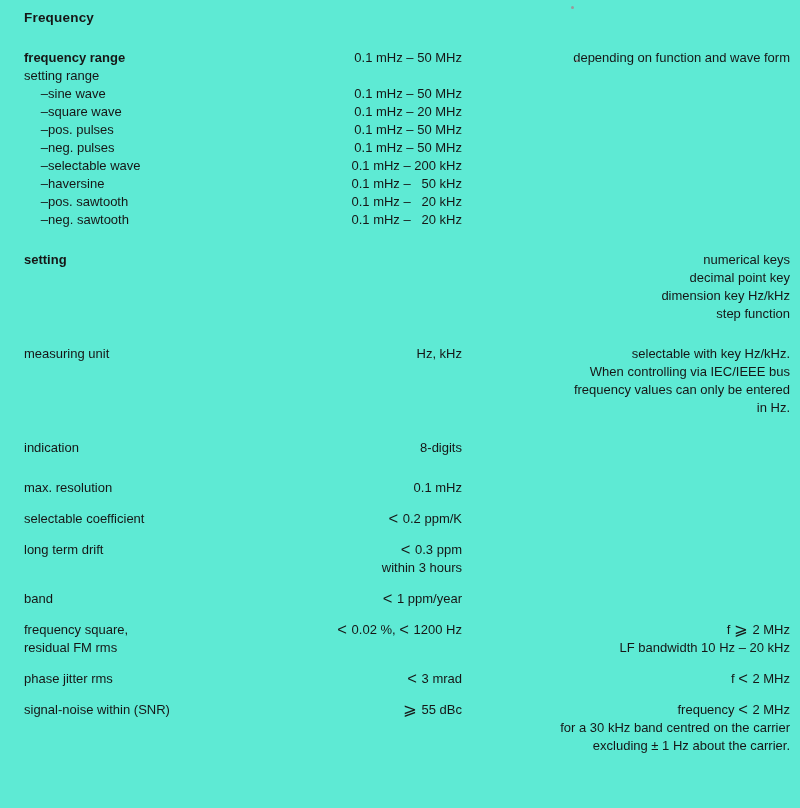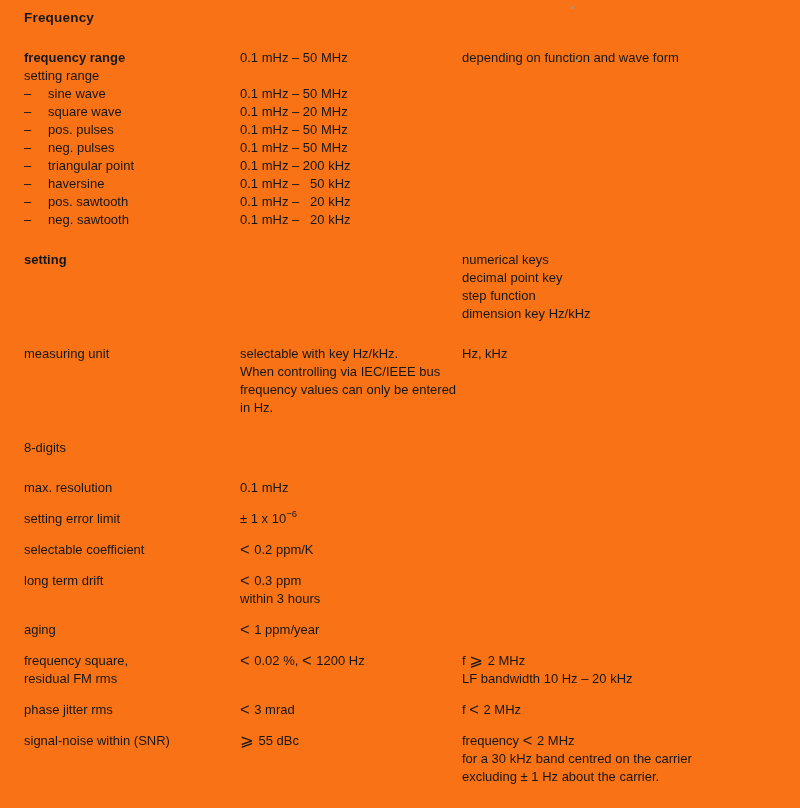--- a/index.html
+++ b/index.html
@@ -1,38 +1,39 @@
 <!DOCTYPE html>
 <html><head>
 <meta charset="utf-8">
 <style>
   html,body { margin:0; padding:0; background:#ffffff; }
   .page {
     position:relative;
     width:800px; height:808px;
     box-sizing:border-box;
-    background:#f97316;
+    background:#5eead4;
     padding:9px 10px 0 24px;
     font-family:"Liberation Sans", sans-serif;
     font-size:13px;
     line-height:18px;
     color:#161616;
     overflow:hidden;
   }
   .heading {
     font-size:13.5px;
     font-weight:700;
     margin:0 0 10px 0;
     letter-spacing:0.2px;
   }
   #rows { }
   .row {
     display:grid;
     grid-template-columns:216px 222px 1fr;
     align-items:start;
+    text-align:right;
   }
   .row.gap-section { margin-top:22px; }
   .row.gap-row { margin-top:13px; }
   .cell { white-space:pre-wrap; }
   .label-line { display:flex; }
   .label-line.bold { font-weight:700; }
   .bullet { flex:0 0 24px; width:24px; }
   .cmp {
     font-size:16.5px;
     line-height:12px;
@@ -82,21 +83,21 @@
         <div class="cell label-cell"><div class="label-line"><span class="bullet">–</span><span class="label-text">pos. pulses</span></div></div>
         <div class="cell value-cell"><div class="value-line">0.1 mHz – 50 MHz</div></div>
         <div class="cell notes-cell"></div>
       </div>
       <div class="row">
         <div class="cell label-cell"><div class="label-line"><span class="bullet">–</span><span class="label-text">neg. pulses</span></div></div>
         <div class="cell value-cell"><div class="value-line">0.1 mHz – 50 MHz</div></div>
         <div class="cell notes-cell"></div>
       </div>
       <div class="row">
-        <div class="cell label-cell"><div class="label-line"><span class="bullet">–</span><span class="label-text">triangular point</span></div></div>
+        <div class="cell label-cell"><div class="label-line"><span class="bullet">–</span><span class="label-text">selectable wave</span></div></div>
         <div class="cell value-cell"><div class="value-line">0.1 mHz – 200 kHz</div></div>
         <div class="cell notes-cell"></div>
       </div>
       <div class="row">
         <div class="cell label-cell"><div class="label-line"><span class="bullet">–</span><span class="label-text">haversine</span></div></div>
         <div class="cell value-cell"><div class="value-line">0.1 mHz –   50 kHz</div></div>
         <div class="cell notes-cell"></div>
       </div>
       <div class="row">
         <div class="cell label-cell"><div class="label-line"><span class="bullet">–</span><span class="label-text">pos. sawtooth</span></div></div>
@@ -104,53 +105,49 @@
         <div class="cell notes-cell"></div>
       </div>
       <div class="row">
         <div class="cell label-cell"><div class="label-line"><span class="bullet">–</span><span class="label-text">neg. sawtooth</span></div></div>
         <div class="cell value-cell"><div class="value-line">0.1 mHz –   20 kHz</div></div>
         <div class="cell notes-cell"></div>
       </div>
       <div class="row gap-section">
         <div class="cell label-cell"><div class="label-line bold"><span class="label-text">setting</span></div></div>
         <div class="cell value-cell"></div>
-        <div class="cell notes-cell"><div class="note-line">numerical keys</div><div class="note-line">decimal point key</div><div class="note-line">step function</div><div class="note-line">dimension key Hz/kHz</div></div>
+        <div class="cell notes-cell"><div class="note-line">numerical keys</div><div class="note-line">decimal point key</div><div class="note-line">dimension key Hz/kHz</div><div class="note-line">step function</div></div>
       </div>
       <div class="row gap-section">
         <div class="cell label-cell"><div class="label-line"><span class="label-text">measuring unit</span></div></div>
+        <div class="cell value-cell"><div class="value-line">Hz, kHz</div></div>
         <div class="cell notes-cell"><div class="note-line">selectable with key Hz/kHz.</div><div class="note-line">When controlling via IEC/IEEE bus</div><div class="note-line">frequency values can only be entered</div><div class="note-line">in Hz.</div></div>
-        <div class="cell value-cell"><div class="value-line">Hz, kHz</div></div>
       </div>
       <div class="row gap-section">
+        <div class="cell label-cell"><div class="label-line"><span class="label-text">indication</span></div></div>
         <div class="cell value-cell"><div class="value-line">8-digits</div></div>
         <div class="cell notes-cell"></div>
       </div>
       <div class="row gap-section">
         <div class="cell label-cell"><div class="label-line"><span class="label-text">max. resolution</span></div></div>
         <div class="cell value-cell"><div class="value-line">0.1 mHz</div></div>
-        <div class="cell notes-cell"></div>
-      </div>
-      <div class="row gap-row">
-        <div class="cell label-cell"><div class="label-line"><span class="label-text">setting error limit</span></div></div>
-        <div class="cell value-cell"><div class="value-line">± 1 x 10<sup class="sup">−6</sup></div></div>
         <div class="cell notes-cell"></div>
       </div>
       <div class="row gap-row">
         <div class="cell label-cell"><div class="label-line"><span class="label-text">selectable coefficient</span></div></div>
         <div class="cell value-cell"><div class="value-line"><span class="cmp">&lt;</span> 0.2 ppm/K</div></div>
         <div class="cell notes-cell"></div>
       </div>
       <div class="row gap-row">
         <div class="cell label-cell"><div class="label-line"><span class="label-text">long term drift</span></div></div>
         <div class="cell value-cell"><div class="value-line"><span class="cmp">&lt;</span> 0.3 ppm</div><div class="value-line">within 3 hours</div></div>
         <div class="cell notes-cell"></div>
       </div>
       <div class="row gap-row">
-        <div class="cell label-cell"><div class="label-line"><span class="label-text">aging</span></div></div>
+        <div class="cell label-cell"><div class="label-line"><span class="label-text">band</span></div></div>
         <div class="cell value-cell"><div class="value-line"><span class="cmp">&lt;</span> 1 ppm/year</div></div>
         <div class="cell notes-cell"></div>
       </div>
       <div class="row gap-row">
         <div class="cell label-cell"><div class="label-line"><span class="label-text">frequency square,</span></div><div class="label-line"><span class="label-text">residual FM rms</span></div></div>
         <div class="cell value-cell"><div class="value-line"><span class="cmp">&lt;</span> 0.02 %, <span class="cmp">&lt;</span> 1200 Hz</div></div>
         <div class="cell notes-cell"><div class="note-line">f <span class="cmp">⩾</span> 2 MHz</div><div class="note-line">LF bandwidth 10 Hz – 20 kHz</div></div>
       </div>
       <div class="row gap-row">
         <div class="cell label-cell"><div class="label-line"><span class="label-text">phase jitter rms</span></div></div>

